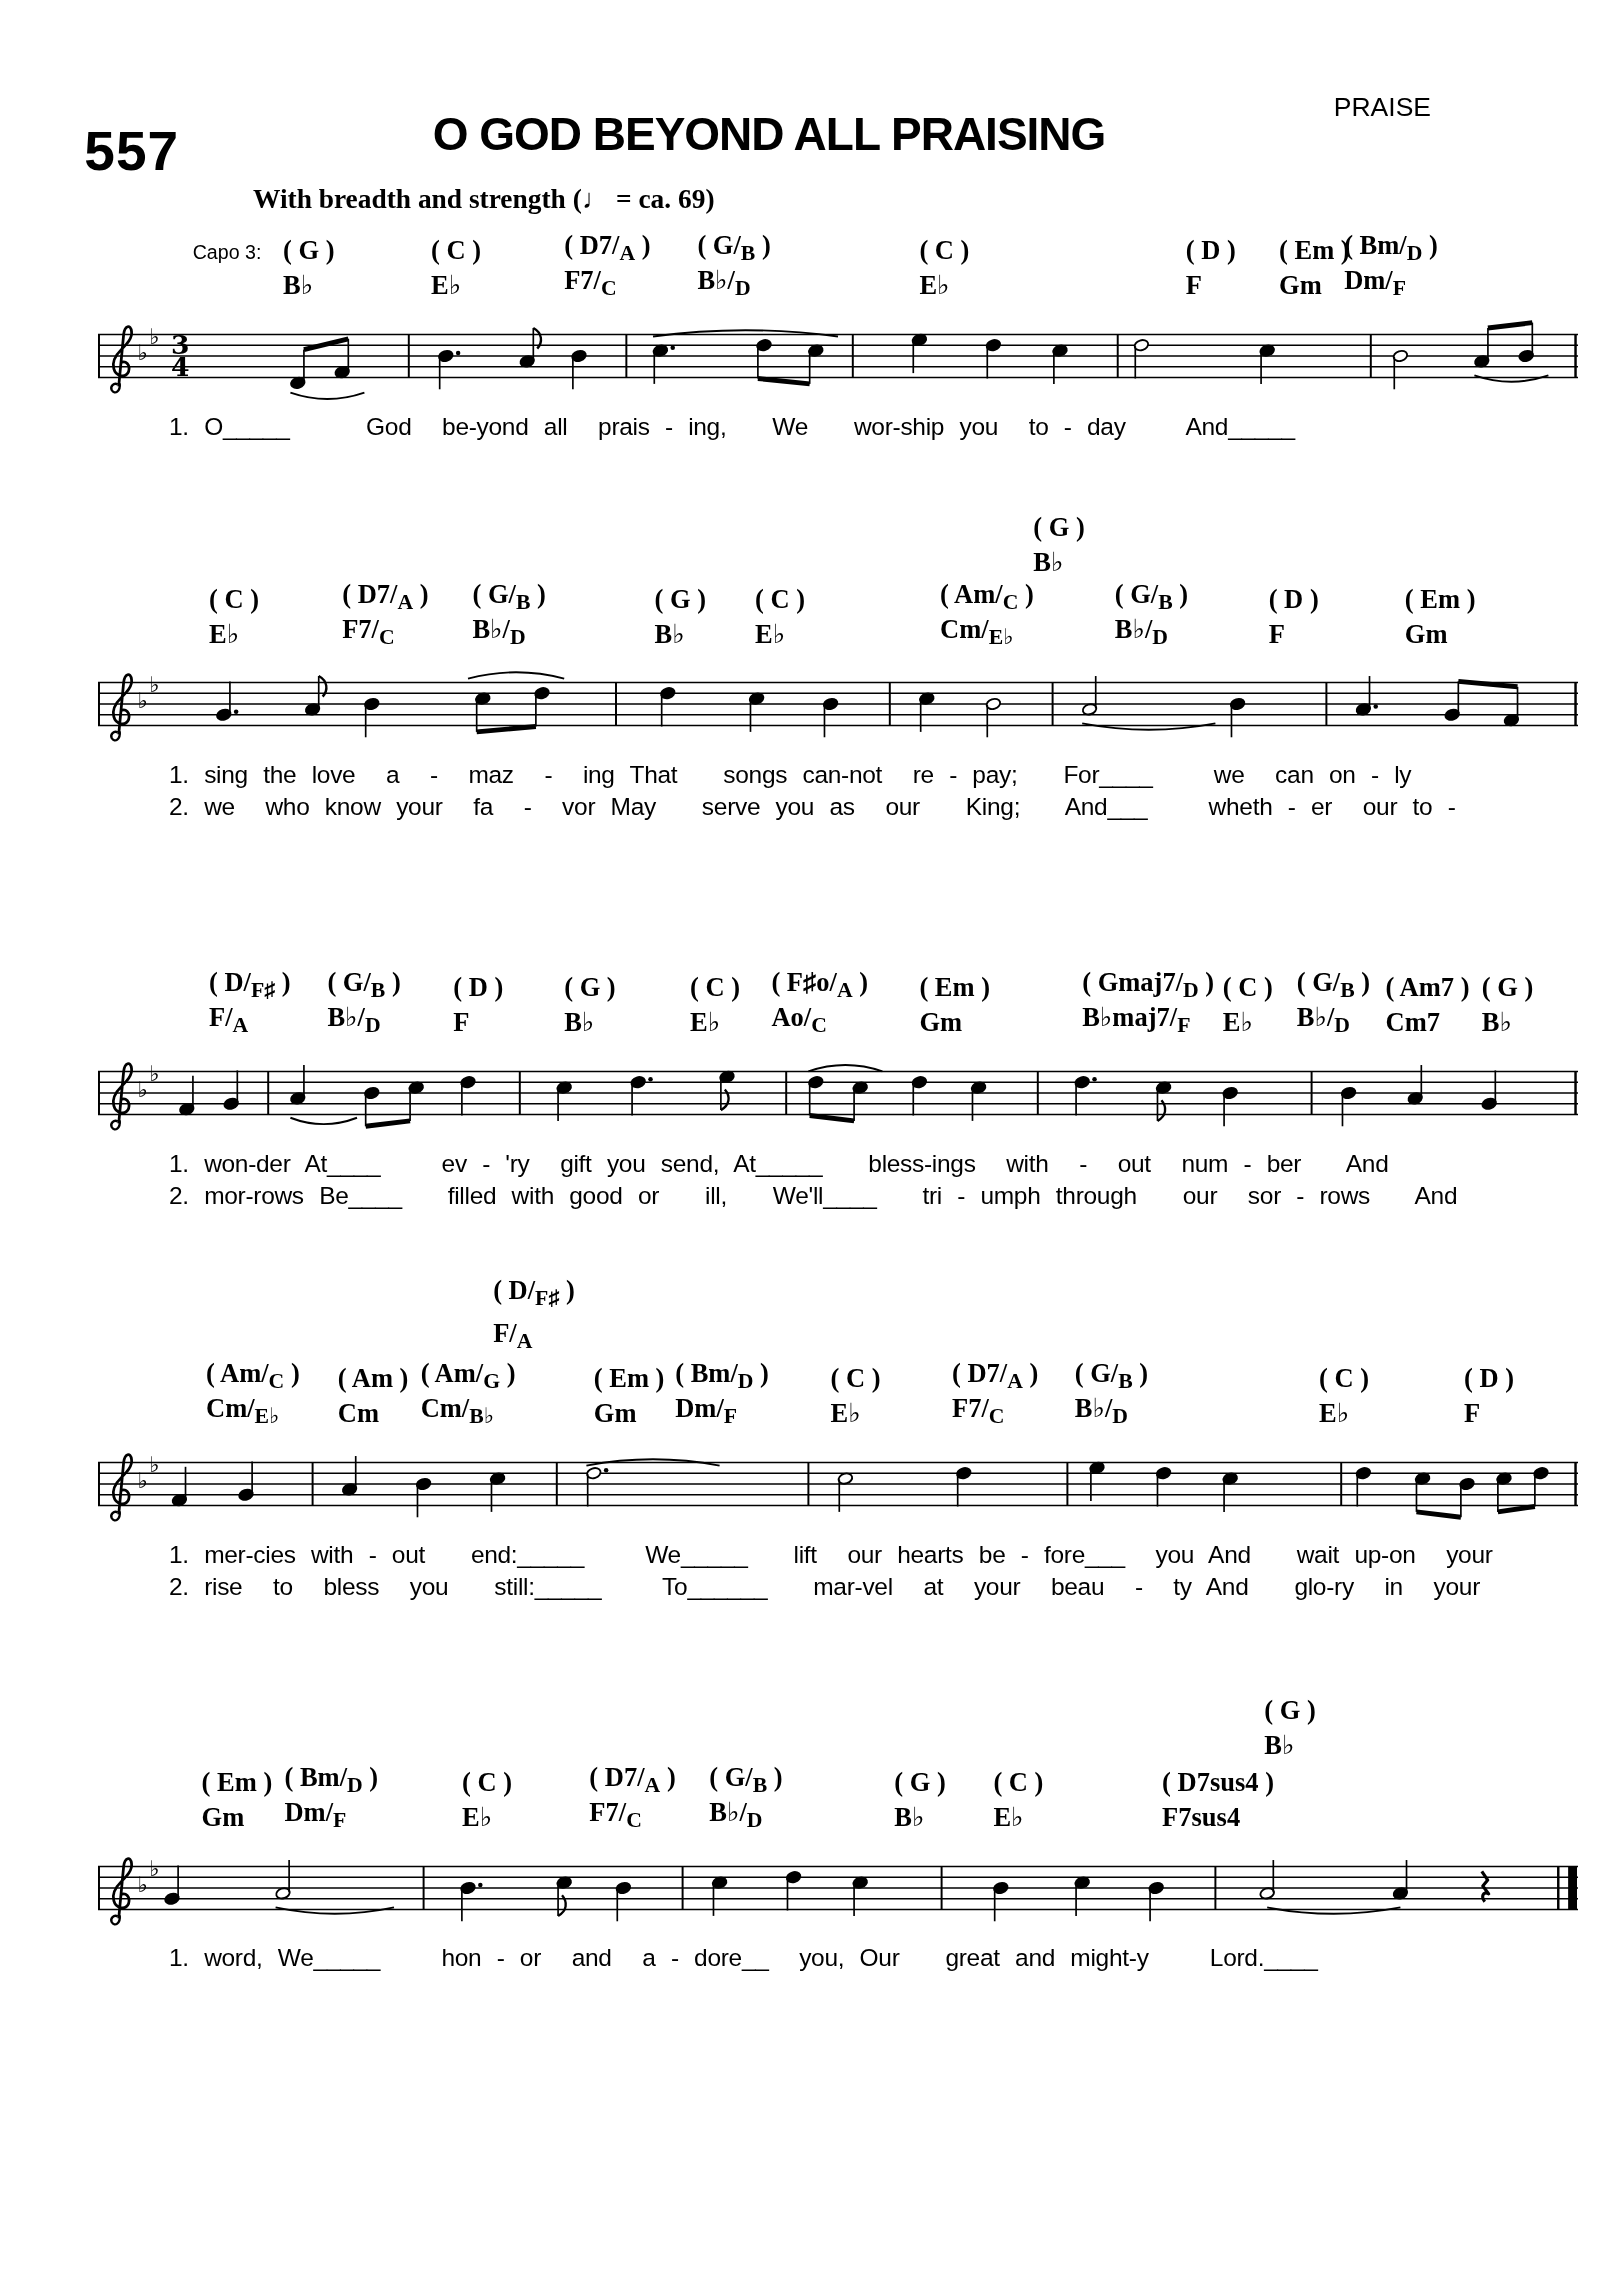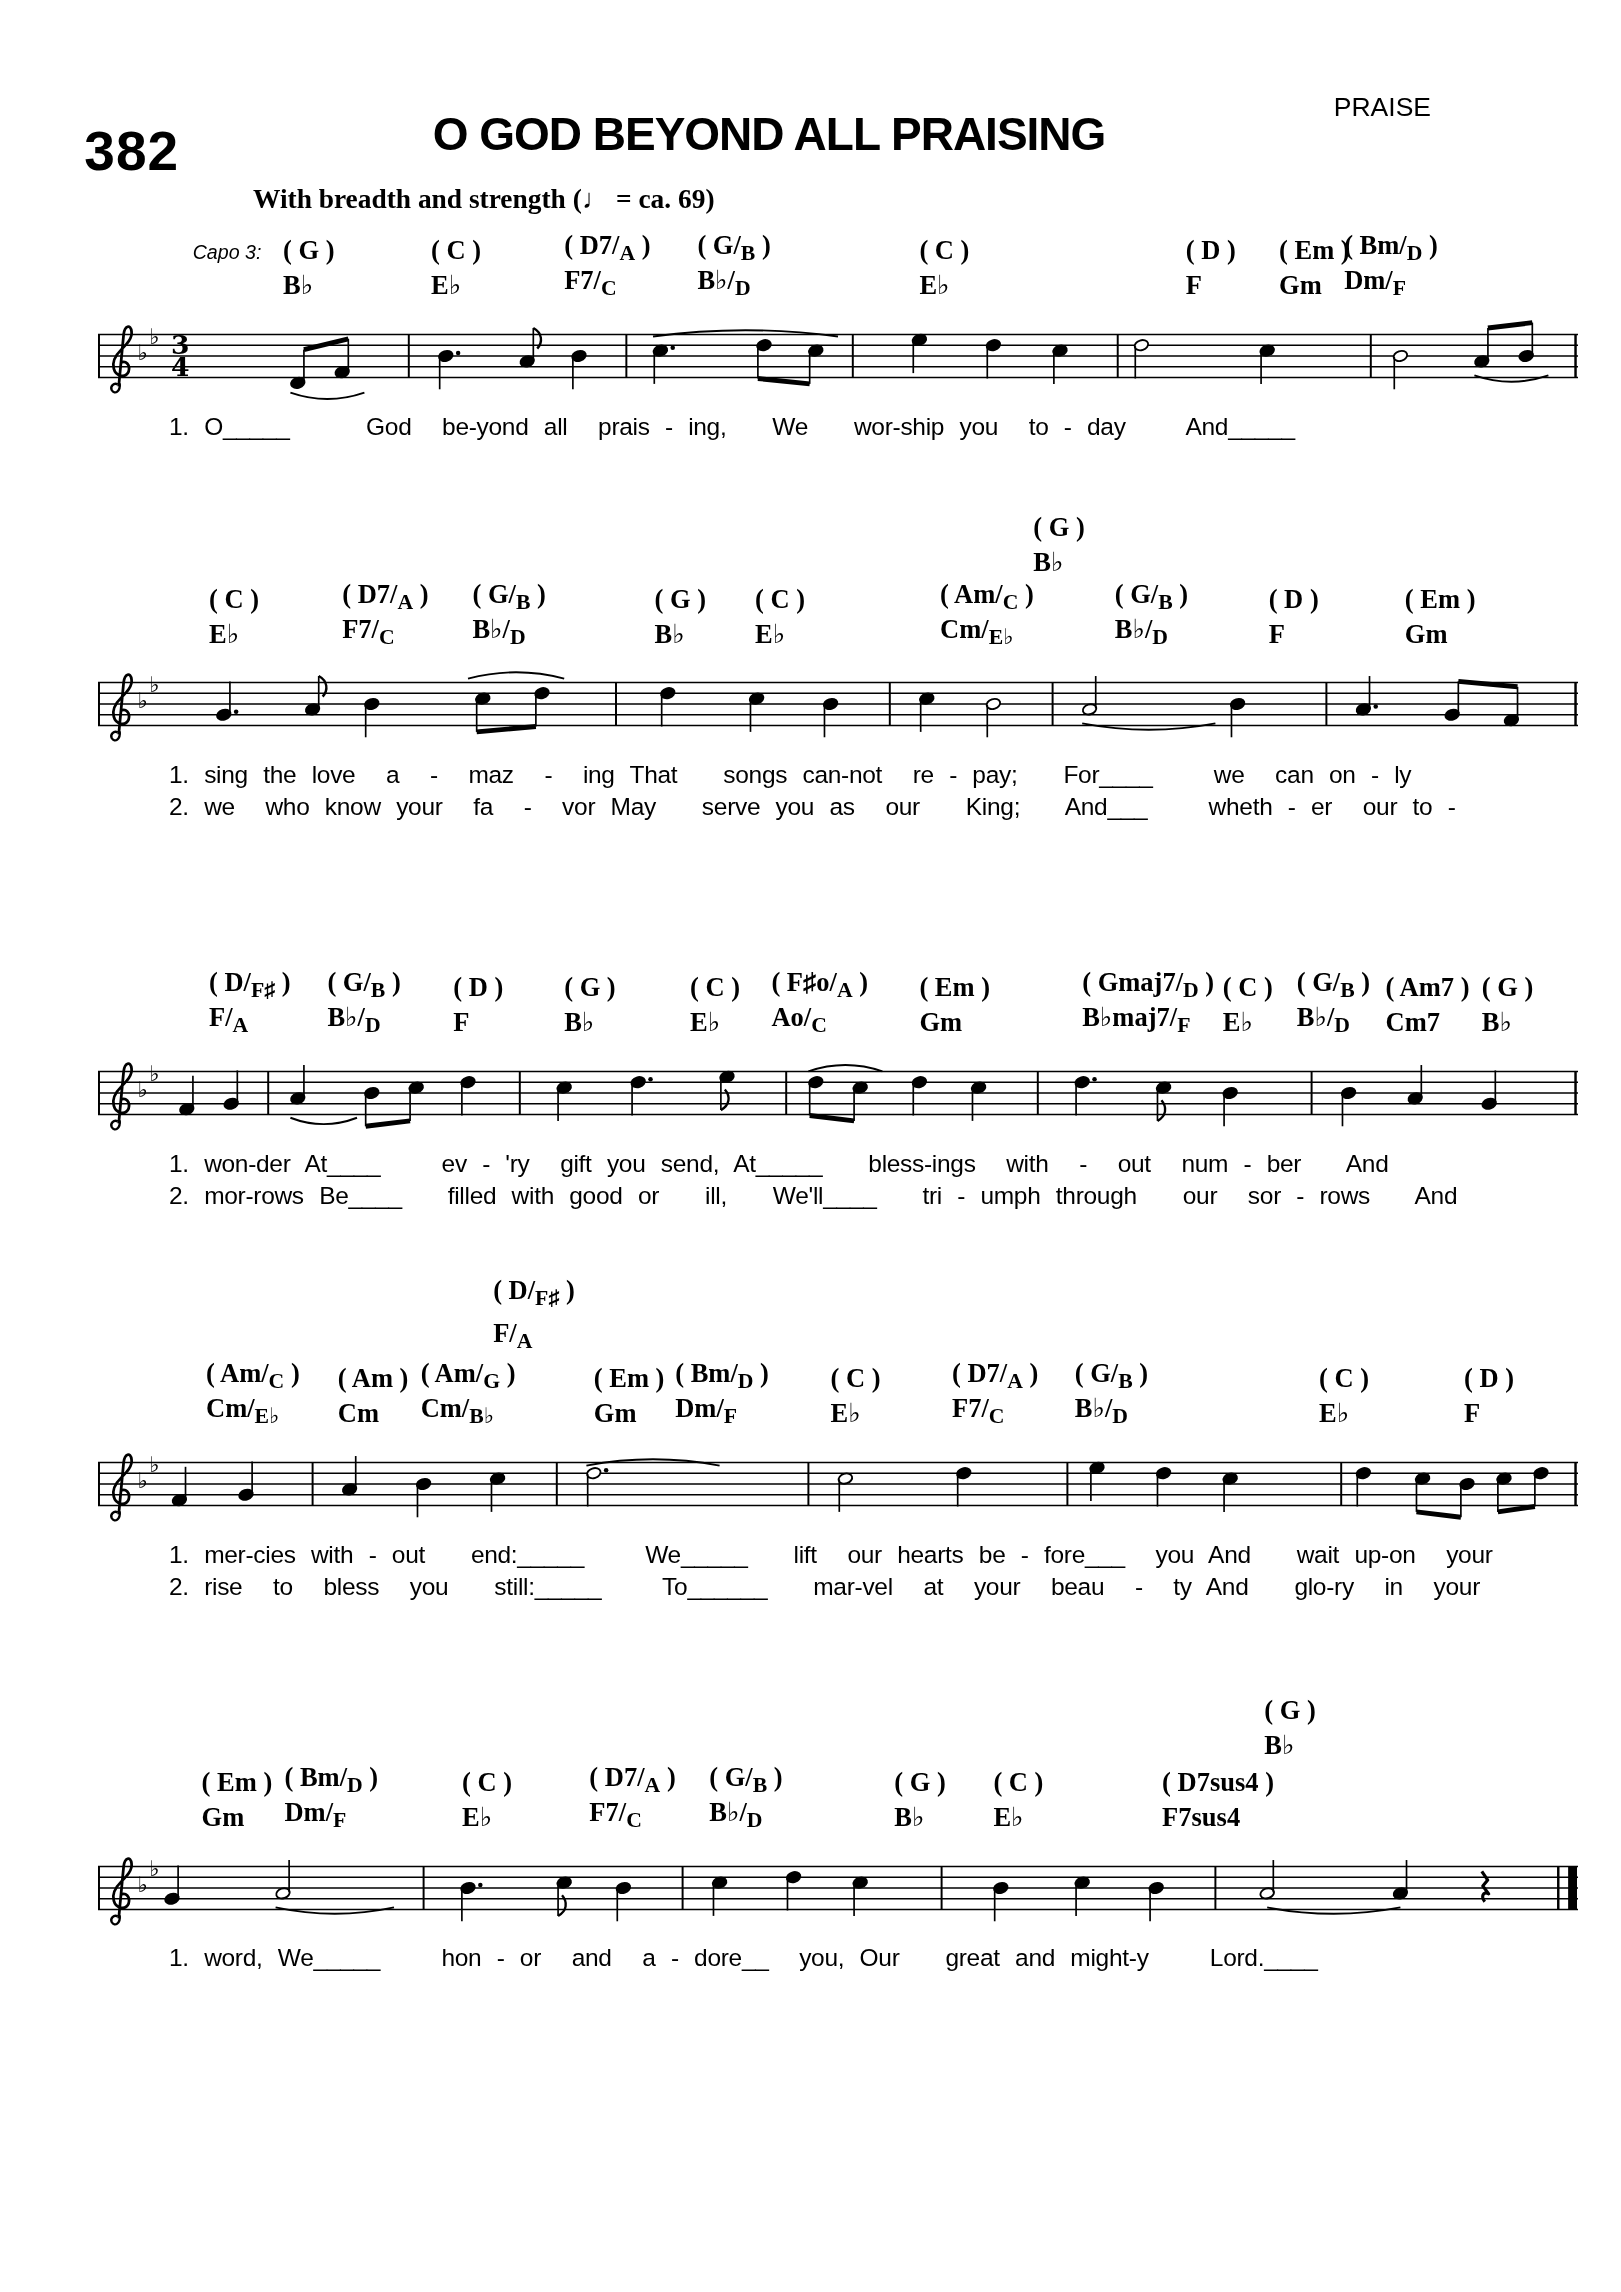--- a/index.html
+++ b/index.html
@@ -20,34 +20,34 @@
   #sys4{margin-top:73px;}
   #sys5{margin-top:86px;}
   .chord-row{position:relative;height:35px;font-family:"Liberation Serif","DejaVu Serif",serif;
              font-weight:700;font-size:26.5px;white-space:nowrap;}
   .chord-row.high{height:74px;}
   .high-chord-group{position:absolute;bottom:0;line-height:35px;}
   .capo-chord,.real-chord{position:absolute;bottom:0;}
   .high-chord-group .capo-chord,.high-chord-group .real-chord{position:static;display:block;}
   .sub{font-size:0.82em;vertical-align:-0.28em;}
   .capo-label{position:absolute;left:6.4%;bottom:2px;font-family:"Liberation Sans",sans-serif;
-              font-weight:400;font-size:19.6px;font-style:italic;}
+              font-weight:400;font-size:19.6px;}
   .staff-wrap{margin-top:3.9px;}
   svg.staff{display:block;width:100%;height:98px;}
   .lyrics{margin-top:7.8px;}
   .lyric-line{white-space:pre;padding-left:71px;font-size:24.5px;line-height:32px;
               letter-spacing:-0.3px;word-spacing:8.8px;}
 </style>
 </head>
 <body>
 
 <div class="sheet">
   <div class="content">
     <header>
-      <div class="page-number">382</div>
+      <div class="page-number">557</div>
       <div class="title">O GOD BEYOND ALL PRAISING</div>
       <div class="category">PRAISE</div>
     </header>
     <div class="tempo">With breadth and strength (♩ = ca. 69)</div>
     <div id="score">
         <div class="system" id="sys1">
           <div class="chord-row">
             <span class="capo-label">Capo 3:</span>
             <span class="capo-chord" style="left: 12.5%;">( G )</span>
             <span class="capo-chord" style="left: 22.5%;">( C )</span>

